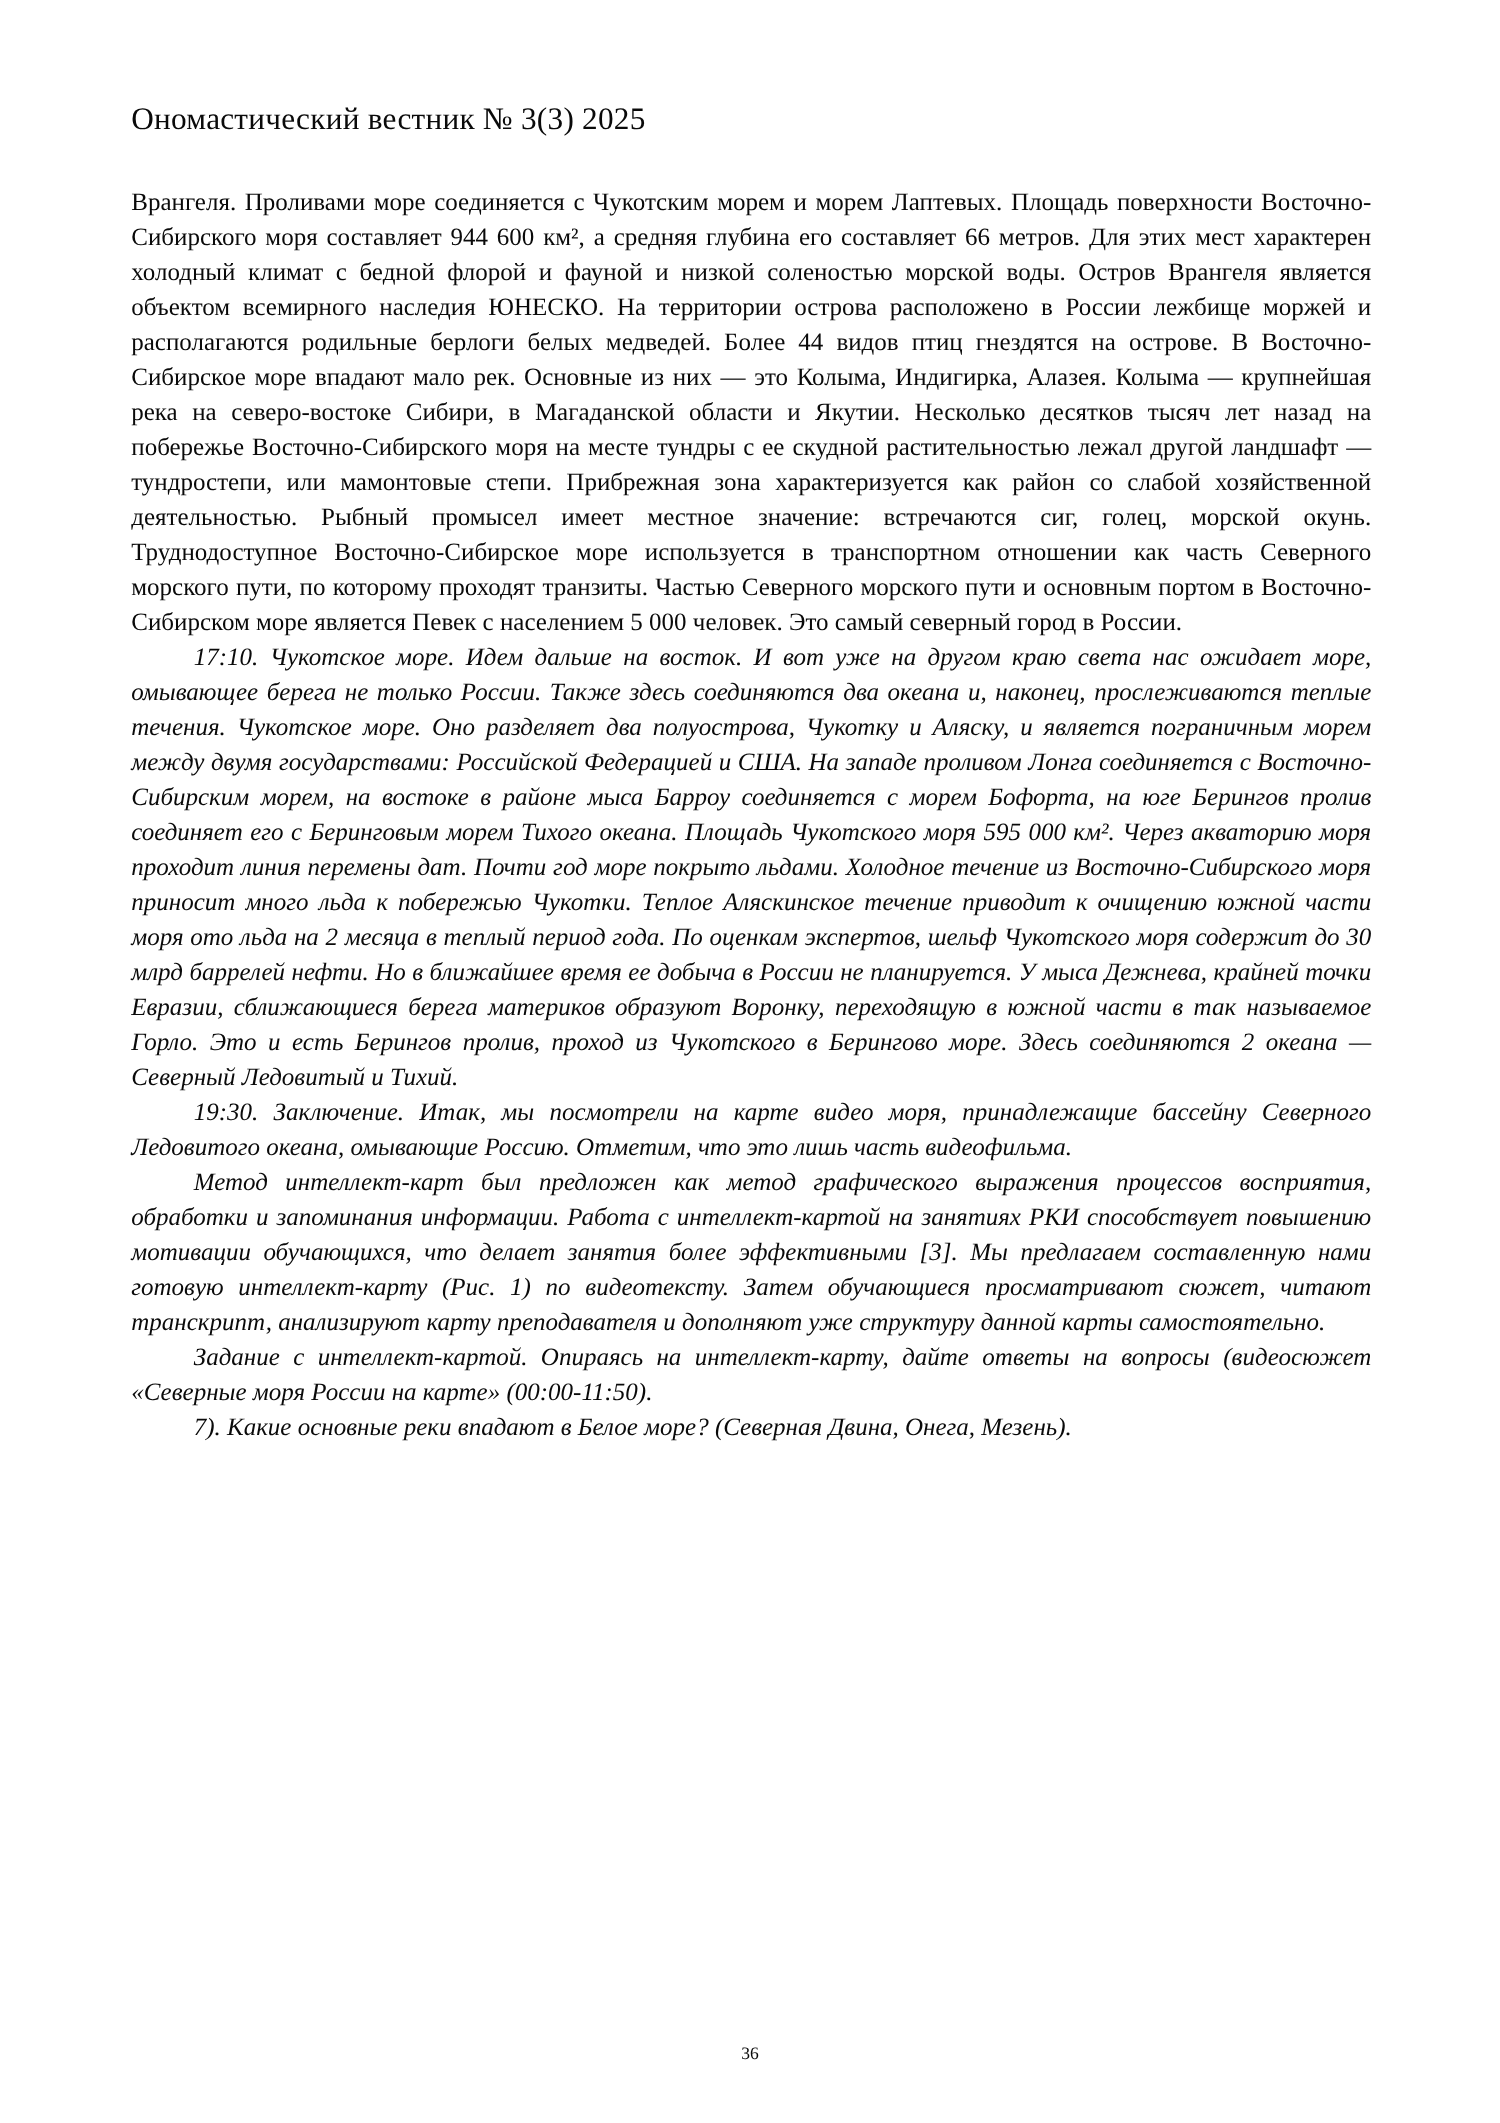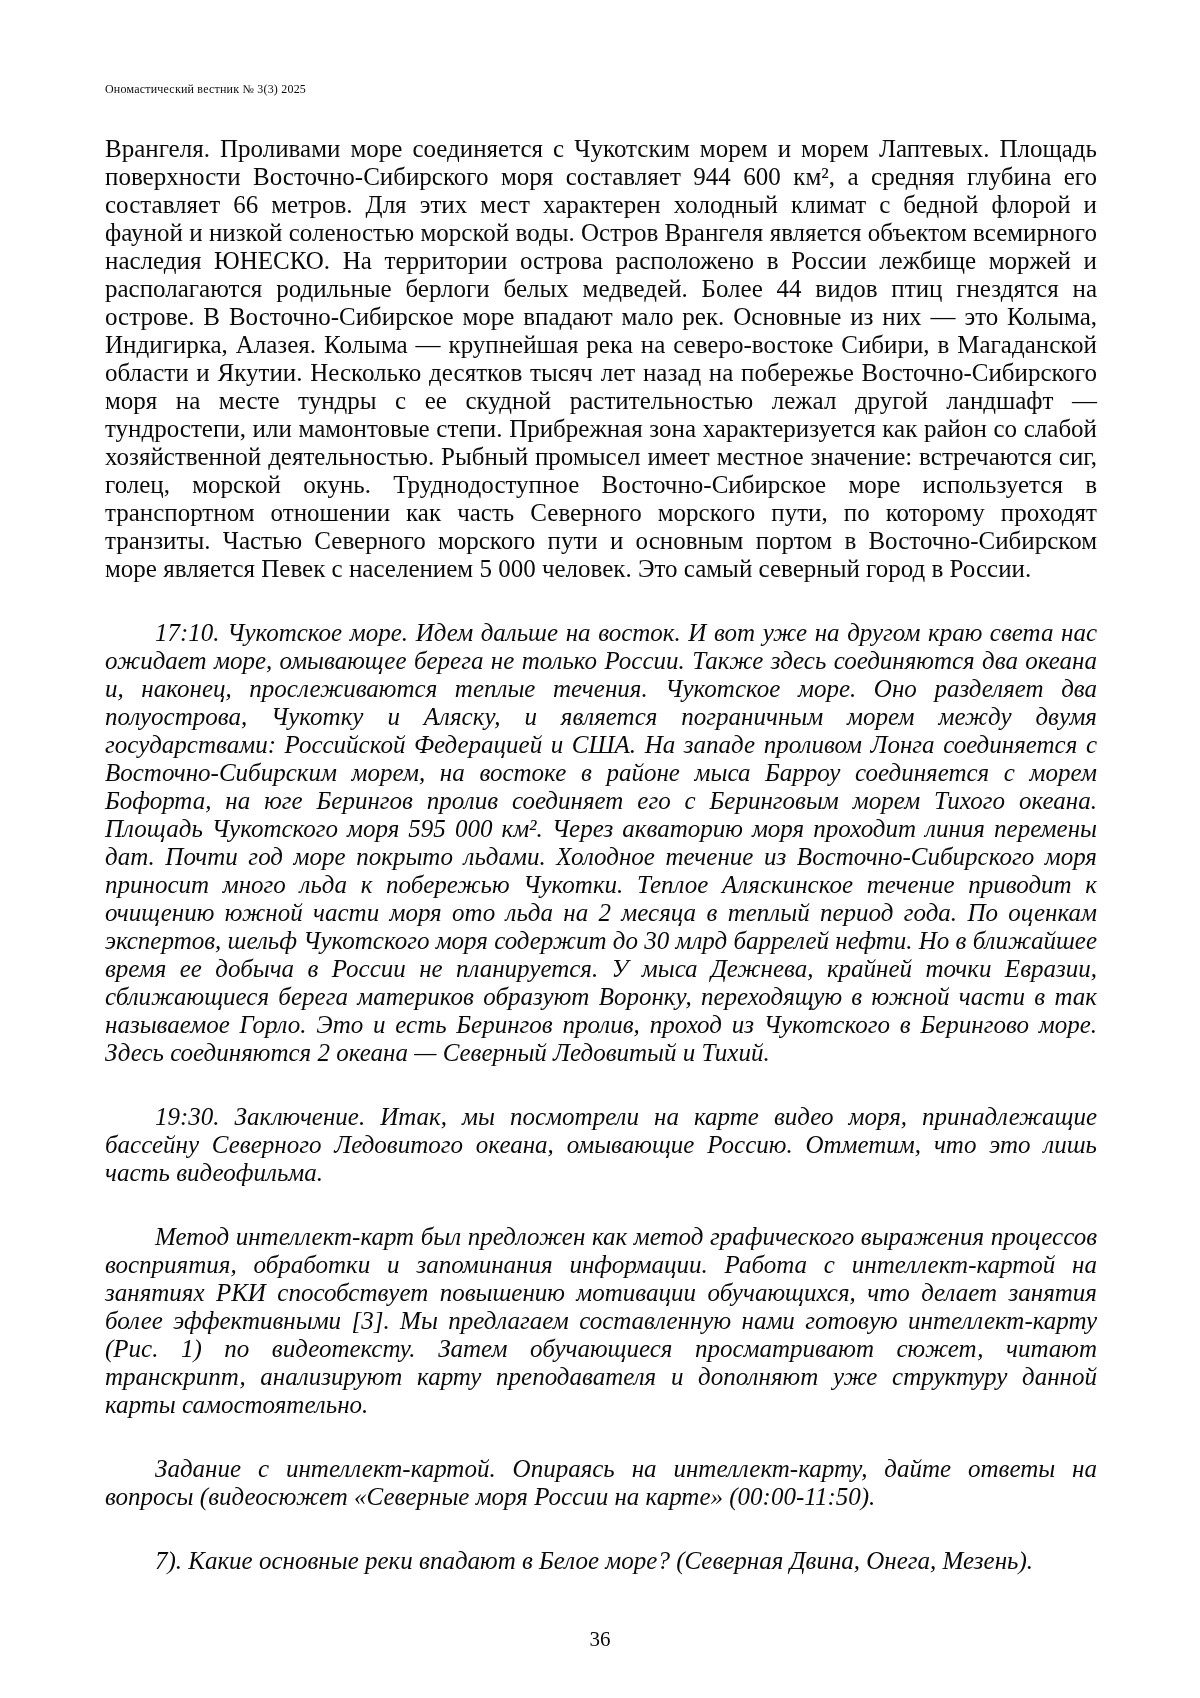--- a/index.html
+++ b/index.html
@@ -13,41 +13,40 @@
     color: #0a0a0a;
     overflow: hidden;
   }
   .content {
     position: absolute;
     left: 105px;
     right: 103px;
     top: 82px;
   }
   .journal-header {
-    font-size: 12px;
+    font-size: 25px;
     letter-spacing: 0.2px;
     margin-bottom: 38px;
   }
   .para {
-    font-size: 25px;
+    font-size: 20px;
     line-height: 28px;
     text-align: justify;
-    margin-top: 36px;
   }
   .para.indent {
     text-indent: 50px;
     font-style: italic;
   }
   .page-number {
     position: absolute;
     bottom: 46px;
     left: 0;
     right: 0;
     text-align: center;
-    font-size: 21px;
+    font-size: 14px;
   }
 </style>
 </head>
 <body>
 
 <div class="page">
   <div class="content">
     <div class="journal-header">Ономастический вестник № 3(3) 2025</div>
 
     <p class="para">Врангеля. Проливами море соединяется с Чукотским морем и морем Лаптевых. Площадь поверхности Восточно-Сибирского моря составляет 944 600 км², а средняя глубина его составляет 66 метров. Для этих мест характерен холодный климат с бедной флорой и фауной и низкой соленостью морской воды. Остров Врангеля является объектом всемирного наследия ЮНЕСКО. На территории острова расположено в России лежбище моржей и располагаются родильные берлоги белых медведей. Более 44 видов птиц гнездятся на острове. В Восточно-Сибирское море впадают мало рек. Основные из них — это Колыма, Индигирка, Алазея. Колыма — крупнейшая река на северо-востоке Сибири, в Магаданской области и Якутии. Несколько десятков тысяч лет назад на побережье Восточно-Сибирского моря на месте тундры с ее скудной растительностью лежал другой ландшафт — тундростепи, или мамонтовые степи. Прибрежная зона характеризуется как район со слабой хозяйственной деятельностью. Рыбный промысел имеет местное значение: встречаются сиг, голец, морской окунь. Труднодоступное Восточно-Сибирское море используется в транспортном отношении как часть Северного морского пути, по которому проходят транзиты. Частью Северного морского пути и основным портом в Восточно-Сибирском море является Певек с населением 5 000 человек. Это самый северный город в России.</p>

